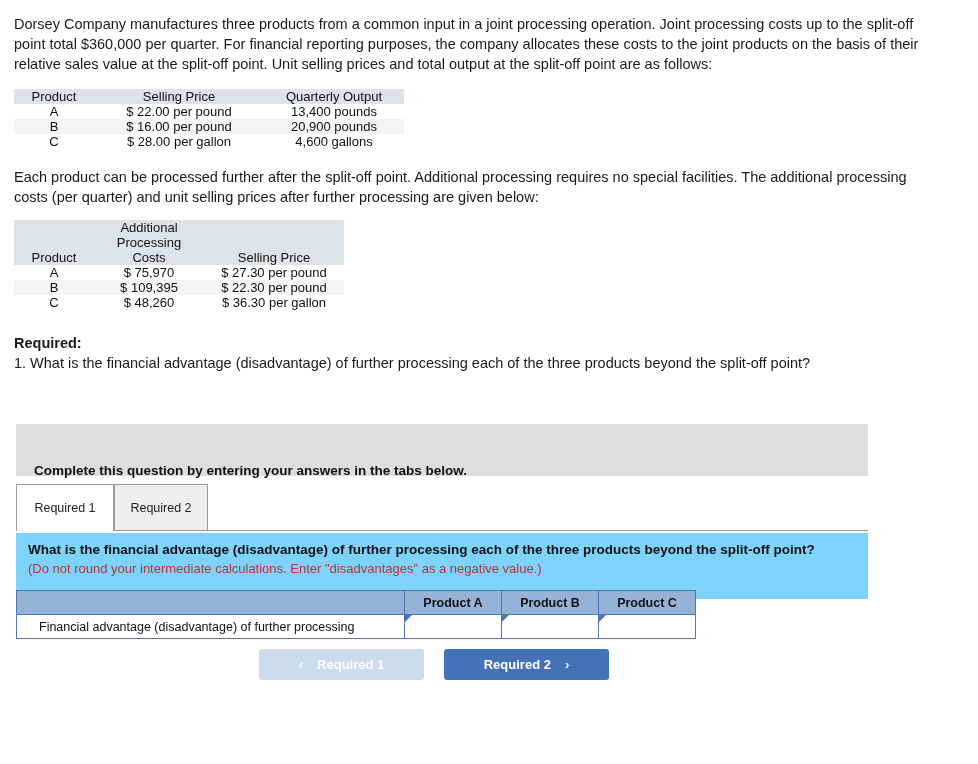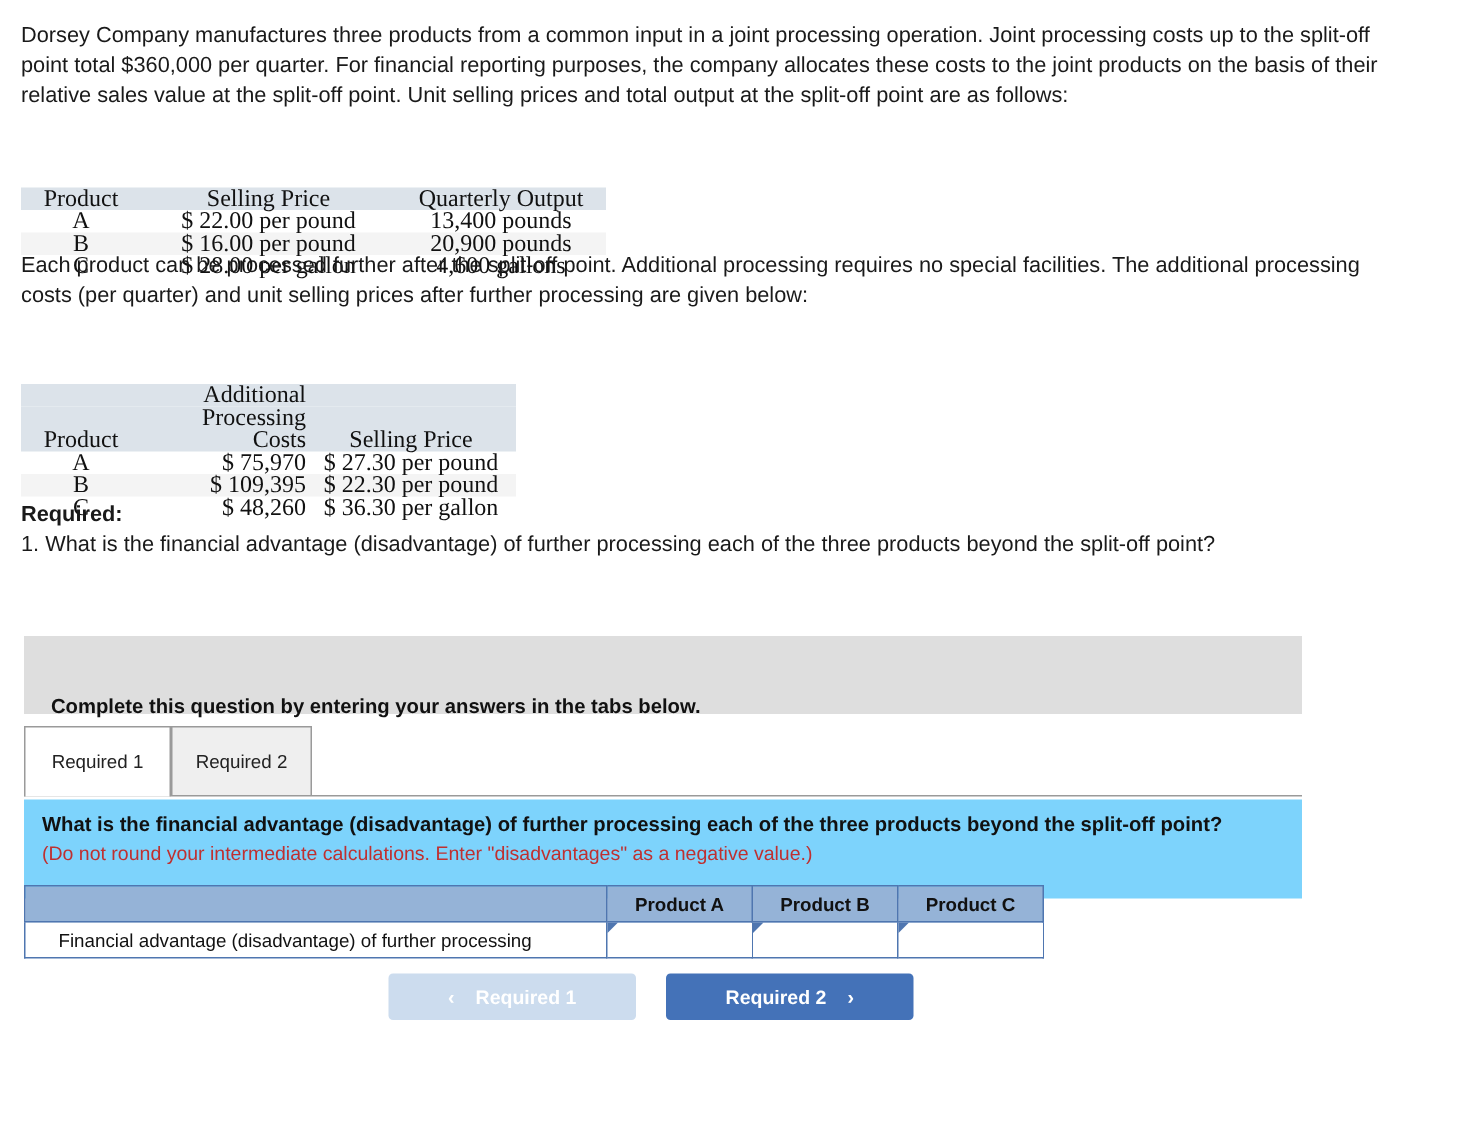--- a/index.html
+++ b/index.html
@@ -23,44 +23,43 @@
     color: #1a1a1a;
     margin: 0;
   }
   #para-1 { position: absolute; left: 14px; top: 14px; width: 934px; }
   #para-2 { position: absolute; left: 14px; top: 167px; width: 910px; }
 
   
   .mono-table {
     position: absolute;
     border-collapse: collapse;
-    font-family: Liberation Serif, serif;
-    font-size: 16px;
+    font-family: Liberation Sans, sans-serif;
+    font-size: 13px;
     line-height: 15px;
     color: #111111;
-    margin-top: 36px;
   }
   .mono-table td, .mono-table th {
     padding: 0;
     white-space: pre;
     font-weight: normal;
   }
   .mono-table .hdr-row td { background: #dce3ea; }
   .mono-table .alt-row td { background: #f4f4f4; }
   .mono-table .pad-row td { background: #dce3ea; }
 
   #table-joint { left: 14px; top: 89px; width: 390px; }
   #table-further { left: 14px; top: 220px; width: 330px; }
 
   .cell-product { width: 80px;  text-align: center; }
   .cell-price   { width: 170px; text-align: center; }
   .cell-output  { width: 140px; text-align: center; }
 
   .f-product { width: 80px;  text-align: center; }
-  .f-costs   { width: 110px; text-align: right; }
+  .f-costs   { width: 110px; text-align: center; }
   .f-price   { width: 140px; text-align: center; }
 
   
   #required-block {
     position: absolute;
     left: 14px;
     top: 333px;
     width: 900px;
     font-size: 14.5px;
     line-height: 20px;

